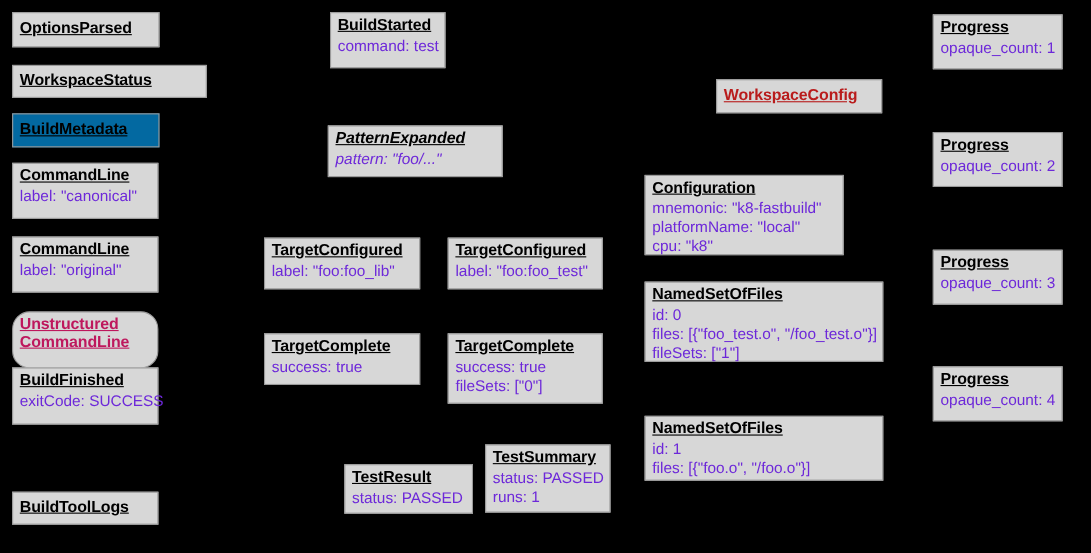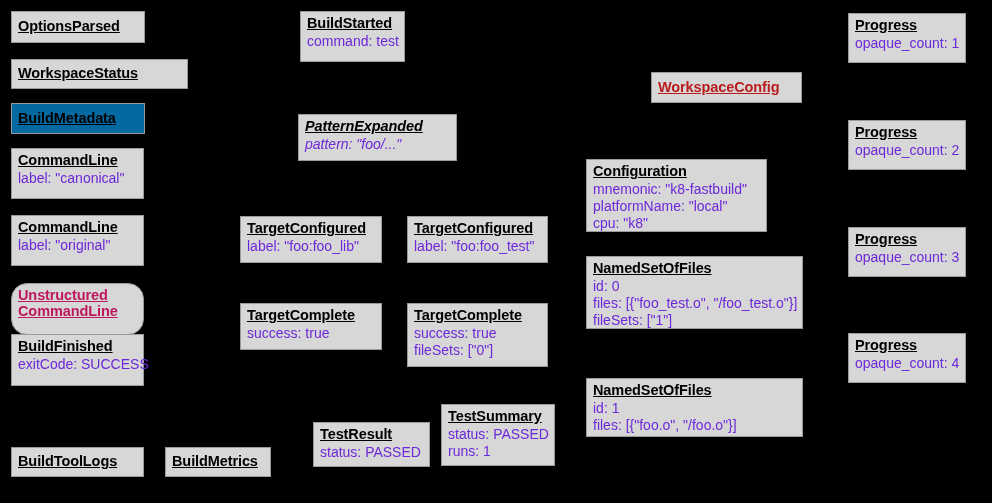--- a/index.html
+++ b/index.html
@@ -98,23 +98,20 @@
     </div>
     <div class="node" style="left: 11px; top: 334px; width: 133px; height: 52px; background: rgb(215, 215, 215); border-color: rgb(154, 154, 154); color: rgb(0, 0, 0);">
       <span class="node-title">BuildFinished</span>
       <span class="node-fields">
         <span class="field">exitCode: SUCCESS</span>
       </span>
     </div>
     <div class="node title-only" style="left: 11px; top: 447px; width: 133px; height: 30px; background: rgb(215, 215, 215); border-color: rgb(154, 154, 154); color: rgb(0, 0, 0);">
       <span class="node-title">BuildToolLogs</span>
     </div>
-    <div class="node title-only" style="left: 165px; top: 447px; width: 106px; height: 30px; background: rgb(215, 215, 215); border-color: rgb(154, 154, 154); color: rgb(0, 0, 0);">
-      <span class="node-title">BuildMetrics</span>
-    </div>
     <div class="node" style="left: 300px; top: 11px; width: 105px; height: 51px; background: rgb(215, 215, 215); border-color: rgb(154, 154, 154); color: rgb(0, 0, 0);">
       <span class="node-title">BuildStarted</span>
       <span class="node-fields">
         <span class="field">command: test</span>
       </span>
     </div>
     <div class="node" style="left: 298px; top: 114px; width: 159px; height: 47px; background: rgb(215, 215, 215); border-color: rgb(154, 154, 154); color: rgb(0, 0, 0); font-style: italic;">
       <span class="node-title">PatternExpanded</span>
       <span class="node-fields">
         <span class="field">pattern: "foo/..."</span>

